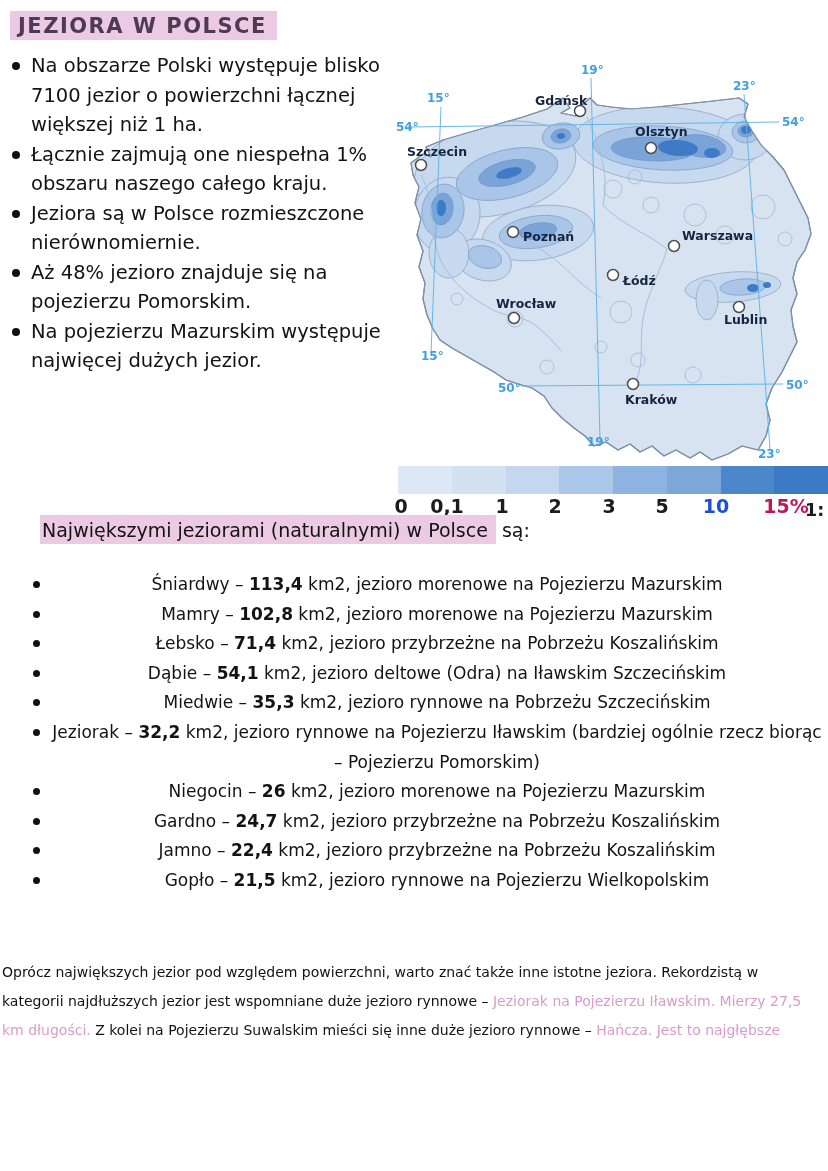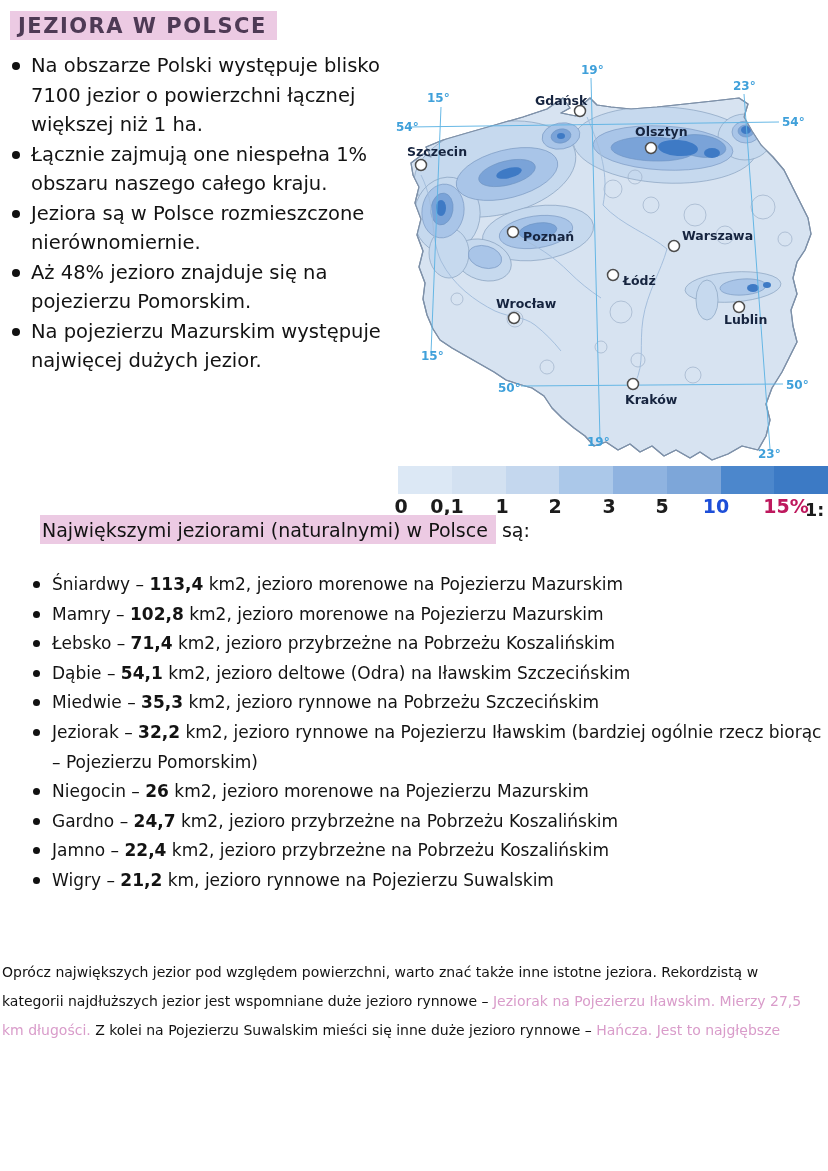--- a/index.html
+++ b/index.html
@@ -39,21 +39,21 @@
   .legend-labels span{position:absolute;transform:translateX(-50%);font-size:19px;font-weight:600;}
   .legend-labels .scale{transform:none;font-size:17.5px;top:5px;}
 
   
   .subheading{position:absolute;left:0;top:515px;font-size:19px;line-height:25px;margin-left:40px;}
   .subheading .hl{display:inline-block;padding:3px 8px 1px 2px;}
   .subheading .plain{margin-left:6px;color:#131313;}
 
   
   .lakes-list{position:absolute;left:30px;top:570px;width:792px;margin:0;padding:0;list-style:none;}
-  .lakes-list li{position:relative;padding-left:22px;font-size:17px;line-height:29.6px;}
+  .lakes-list li{position:relative;padding-left:22px;font-size:17px;line-height:29.6px;text-align:center;}
   .lakes-list li::before{content:"";position:absolute;left:3px;top:11px;width:7px;height:7px;
          border-radius:50%;background:#111;}
   .lakes-list b{font-weight:bold;}
 
   
   .outro{position:absolute;left:2px;top:958px;width:822px;font-size:14px;line-height:29.2px;margin:0;}
 </style>
 </head>
 <body>
 
@@ -211,20 +211,20 @@
   <ul class="lakes-list">
     <li><span>Śniardwy – </span><b>113,4</b><span> km2, jezioro morenowe na Pojezierzu Mazurskim</span></li>
     <li><span>Mamry – </span><b>102,8</b><span> km2, jezioro morenowe na Pojezierzu Mazurskim</span></li>
     <li><span>Łebsko – </span><b>71,4</b><span> km2, jezioro przybrzeżne na Pobrzeżu Koszalińskim</span></li>
     <li><span>Dąbie – </span><b>54,1</b><span> km2, jezioro deltowe (Odra) na Iławskim Szczecińskim</span></li>
     <li><span>Miedwie – </span><b>35,3</b><span> km2, jezioro rynnowe na Pobrzeżu Szczecińskim</span></li>
     <li><span>Jeziorak – </span><b>32,2</b><span> km2, jezioro rynnowe na Pojezierzu Iławskim (bardziej ogólnie rzecz biorąc – Pojezierzu Pomorskim)</span></li>
     <li><span>Niegocin – </span><b>26</b><span> km2, jezioro morenowe na Pojezierzu Mazurskim</span></li>
     <li><span>Gardno – </span><b>24,7</b><span> km2, jezioro przybrzeżne na Pobrzeżu Koszalińskim</span></li>
     <li><span>Jamno – </span><b>22,4</b><span> km2, jezioro przybrzeżne na Pobrzeżu Koszalińskim</span></li>
-    <li><span>Wigry – </span><b>21,2</b><span> km, jezioro rynnowe na Pojezierzu Suwalskim</span></li>
+    <li><span>Gopło – </span><b>21,5</b><span> km2, jezioro rynnowe na Pojezierzu Wielkopolskim</span></li>
   </ul>
 
   <p class="outro">
     <span style="color: rgb(19, 19, 19);">Oprócz największych jezior pod względem powierzchni, warto znać także inne istotne jeziora. Rekordzistą w kategorii najdłuższych jezior jest wspomniane duże jezioro rynnowe – </span><span style="color: rgb(217, 156, 202);">Jeziorak na Pojezierzu Iławskim. Mierzy 27,5 km długości.</span><span style="color: rgb(19, 19, 19);"> Z kolei na Pojezierzu Suwalskim mieści się inne duże jezioro rynnowe – </span><span style="color: rgb(217, 156, 202);">Hańcza. Jest to najgłębsze jezioro w Polsce (108,5 głębokości maksymalnej).</span>
   </p>
 
 </div>
 
 </body></html>

